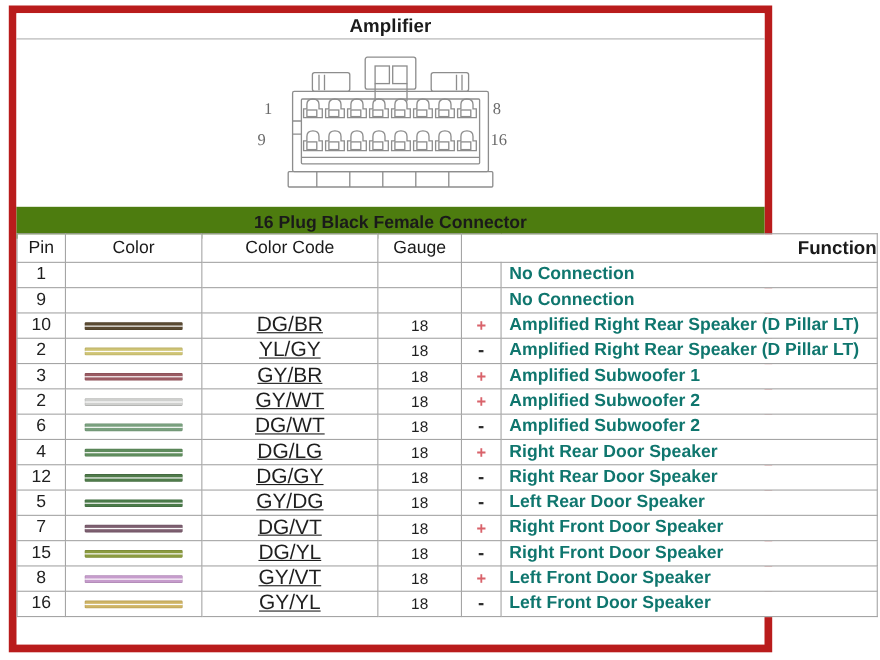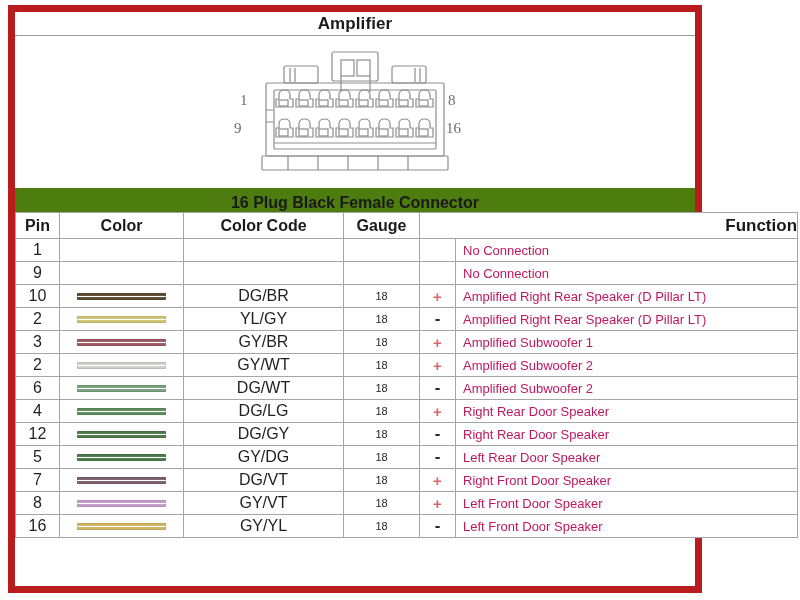--- a/index.html
+++ b/index.html
@@ -96,21 +96,21 @@
   }
   .wire-table th,
   .wire-table td {
     border: 1px solid #a5a5a5;
     padding: 0;
     height: 23px;
     background: #ffffff;
   }
   .wire-table thead th {
     height: 26px;
-    font-weight: bold;
+    font-weight: normal;
     color: #1a1a1a;
   }
 
   .col-pin   { width: 44px;  }
   .col-color { width: 124px; }
   .col-code  { width: 160px; }
   .col-gauge { width: 76px;  }
   .col-pol   { width: 36px;  }
   .col-func  { width: 342px; }
 
@@ -127,42 +127,43 @@
     color: #111111;
   }
 
   td.cell-pin {
     text-align: center;
     font-size: 16px;
     color: #1f1f1f;
   }
   td.cell-code {
     text-align: center;
-    font-size: 16px;
+    font-size: 19px;
     color: #1f1f1f;
+    text-decoration: underline;
   }
   td.cell-gauge {
     text-align: center;
-    font-size: 11px;
+    font-size: 14px;
     color: #1f1f1f;
   }
   td.cell-pol {
     text-align: center;
     font-size: 15px;
     font-weight: bold;
     color: #d9636b;
   }
   td.cell-pol.neg {
     color: #2b2b2b;
     font-size: 17px;
   }
   td.cell-func {
-    font-size: 13px;
-    font-weight: normal;
-    color: #be185d;
+    font-size: 16px;
+    font-weight: bold;
+    color: #0f766e;
     padding-left: 7px;
     white-space: nowrap;
   }
   td.cell-swatch {
     padding: 0 17px;
   }
 
   .swatch {
     width: 100%;
     height: 7px;
@@ -381,20 +382,30 @@
             <td class="cell-pin">7</td>
             <td class="cell-swatch">
               <div class="swatch" style="background: linear-gradient(rgb(125, 95, 112) 0%, rgb(125, 95, 112) 35%, rgba(255, 255, 255, 0.42) 50%, rgb(125, 95, 112) 65%, rgb(125, 95, 112) 100%); box-shadow: rgba(0, 0, 0, 0.18) 0px 0px 0px 0.5px inset;"></div>
             </td>
             <td class="cell-code">DG/VT</td>
             <td class="cell-gauge">18</td>
             <td class="cell-pol">+</td>
             <td class="cell-func">Right Front  Door Speaker</td>
           </tr>
           <tr>
+            <td class="cell-pin">15</td>
+            <td class="cell-swatch">
+              <div class="swatch" style="background: linear-gradient(rgb(139, 155, 63) 0%, rgb(139, 155, 63) 35%, rgba(255, 255, 255, 0.42) 50%, rgb(139, 155, 63) 65%, rgb(139, 155, 63) 100%); box-shadow: rgba(0, 0, 0, 0.18) 0px 0px 0px 0.5px inset;"></div>
+            </td>
+            <td class="cell-code">DG/YL</td>
+            <td class="cell-gauge">18</td>
+            <td class="cell-pol neg">-</td>
+            <td class="cell-func">Right Front  Door Speaker</td>
+          </tr>
+          <tr>
             <td class="cell-pin">8</td>
             <td class="cell-swatch">
               <div class="swatch" style="background: linear-gradient(rgb(198, 156, 204) 0%, rgb(198, 156, 204) 35%, rgba(255, 255, 255, 0.42) 50%, rgb(198, 156, 204) 65%, rgb(198, 156, 204) 100%); box-shadow: rgba(0, 0, 0, 0.18) 0px 0px 0px 0.5px inset;"></div>
             </td>
             <td class="cell-code">GY/VT</td>
             <td class="cell-gauge">18</td>
             <td class="cell-pol">+</td>
             <td class="cell-func">Left Front  Door Speaker</td>
           </tr>
           <tr>

